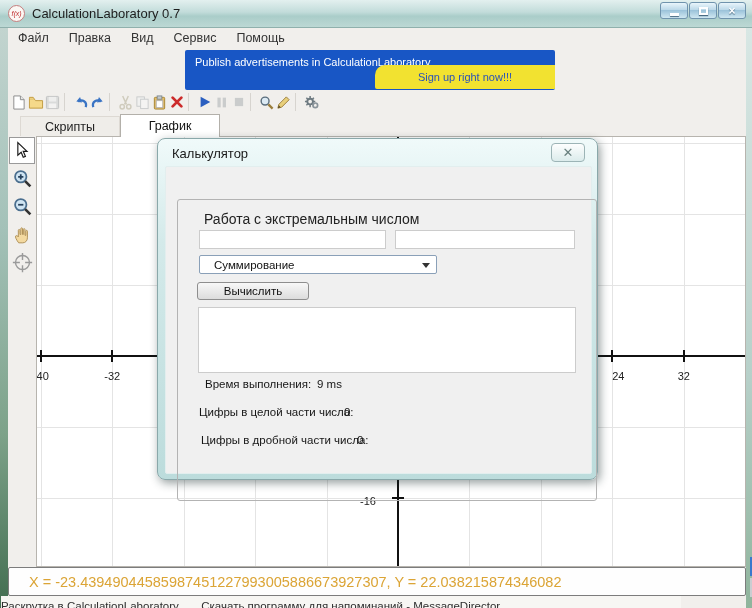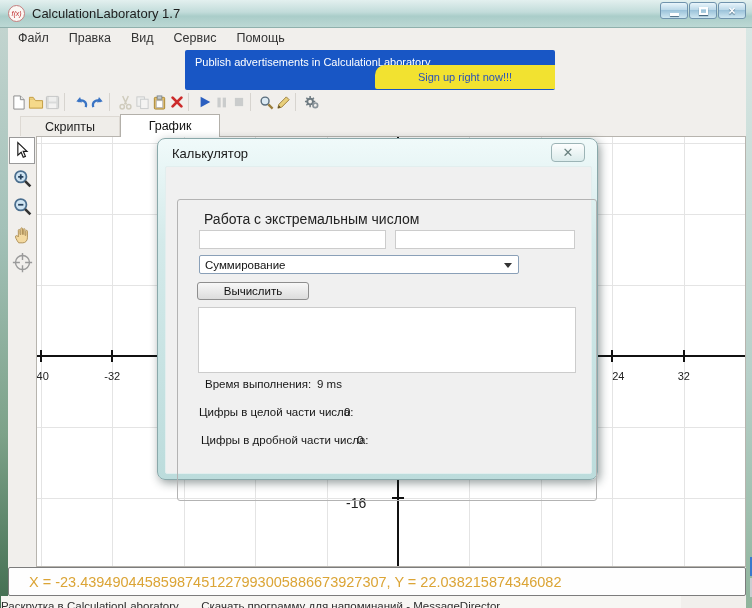--- a/index.html
+++ b/index.html
@@ -58,39 +58,39 @@
 
   
   #graph{left:36px;top:136px;width:710px;height:431px;background:#fff;border:1px solid #b7b4ae;overflow:hidden}
   .vgrid{position:absolute;top:0;bottom:0;width:1px;background:#e4e4e4}
   .hgrid{position:absolute;left:0;right:0;height:1px;background:#e4e4e4}
   #x-axis{position:absolute;left:0;right:0;height:2px;background:#111}
   #y-axis{position:absolute;top:0;bottom:0;width:2px;background:#111}
   .xtick{position:absolute;width:2px;height:12px;background:#111}
   .ytick{position:absolute;width:12px;height:2px;background:#111}
   .xlabel{position:absolute;width:30px;text-align:center;font-size:11px;color:#222}
-  .ylabel{position:absolute;width:30px;text-align:left;font-size:14px;color:#222}
+  .ylabel{position:absolute;width:30px;text-align:right;font-size:11px;color:#222}
 
   
   #dialog{left:157px;top:138px;width:441px;height:342px;border-radius:8px;
     background:linear-gradient(180deg,#f0fafa 0%,#d4eaea 30%,#bcdcdc 100%);
     border:1px solid #8aa8aa;box-shadow:2px 3px 10px rgba(20,40,40,.45);z-index:10}
   #dialog-title{left:14px;top:7px;font-size:13px;color:#1a1a1a}
   #dialog-close{right:12px;top:4px;width:34px;height:19px;border-radius:4px;
     background:linear-gradient(180deg,#fdfefe,#dcecec);border:1px solid #9cb4b6;
     display:flex;align-items:center;justify-content:center;font-size:13px;font-weight:bold;color:#69807f}
   #dialog-body{left:7px;top:27px;width:427px;height:308px;background:#f0f0f0;border:1px solid #e2eeee;border-radius:2px}
   #groupbox{left:11px;top:32px;width:420px;height:302px;border:1px solid #b3b3b3;border-radius:3px}
   #group-label{left:38px;top:44px;font-size:14px;color:#222}
   .txt{position:absolute;height:19px;border:1px solid #cccccc;background:#fff;font-size:12px;padding:0 4px;
     font-family:"Liberation Sans","DejaVu Sans",sans-serif}
   #operand1{left:33px;top:63px;width:187px}
   #operand2{left:229px;top:63px;width:180px}
-  #combo{left:33px;top:88px;width:320px;height:19px;background:#fff;border:1px solid #8aa0b8;border-radius:2px;
-    display:flex;align-items:center;font-size:11.5px;color:#111;padding-left:5px}
+  #combo{left:33px;top:88px;width:238px;height:19px;background:#fff;border:1px solid #8aa0b8;border-radius:2px;
+    display:flex;align-items:center;font-size:11.5px;color:#111;padding-left:14px}
   #combo-arrow{position:absolute;right:6px;top:7px;width:0;height:0;
     border-left:4px solid transparent;border-right:4px solid transparent;border-top:5px solid #333}
   #compute-btn{left:31px;top:115px;width:112px;height:18px;border:1px solid #8e8e8e;border-radius:3px;
     background:linear-gradient(180deg,#f8f8f8,#dcdcdc);font-size:11.5px;color:#111;
     display:flex;align-items:center;justify-content:center}
   #output{left:32px;top:140px;width:378px;height:66px;background:#fff;border:1px solid #cccccc;
     font-size:12px;resize:none;font-family:"Liberation Sans","DejaVu Sans",sans-serif}
   .stat-label{position:absolute;font-size:11.5px;color:#161616}
   .stat-value{position:absolute;font-size:11.5px;color:#161616}
 
@@ -106,21 +106,21 @@
   .wm-sq{position:absolute;width:19px;height:19px}
   svg{display:block}
 </style>
 </head>
 <body>
 
 <div id="app">
 
   <div id="titlebar" class="abs">
     <div id="app-icon" class="abs">f(x)</div>
-    <div id="window-title" class="abs">CalculationLaboratory 1.7</div>
+    <div id="window-title" class="abs">CalculationLaboratory 0.7</div>
     <div id="winbtns" class="abs">
       <div class="winbtn">
           <div class="glyph-min"></div>
         </div>
       <div class="winbtn">
           <div class="glyph-max"></div>
         </div>
       <div class="winbtn">
           <span>×</span>
         </div>

